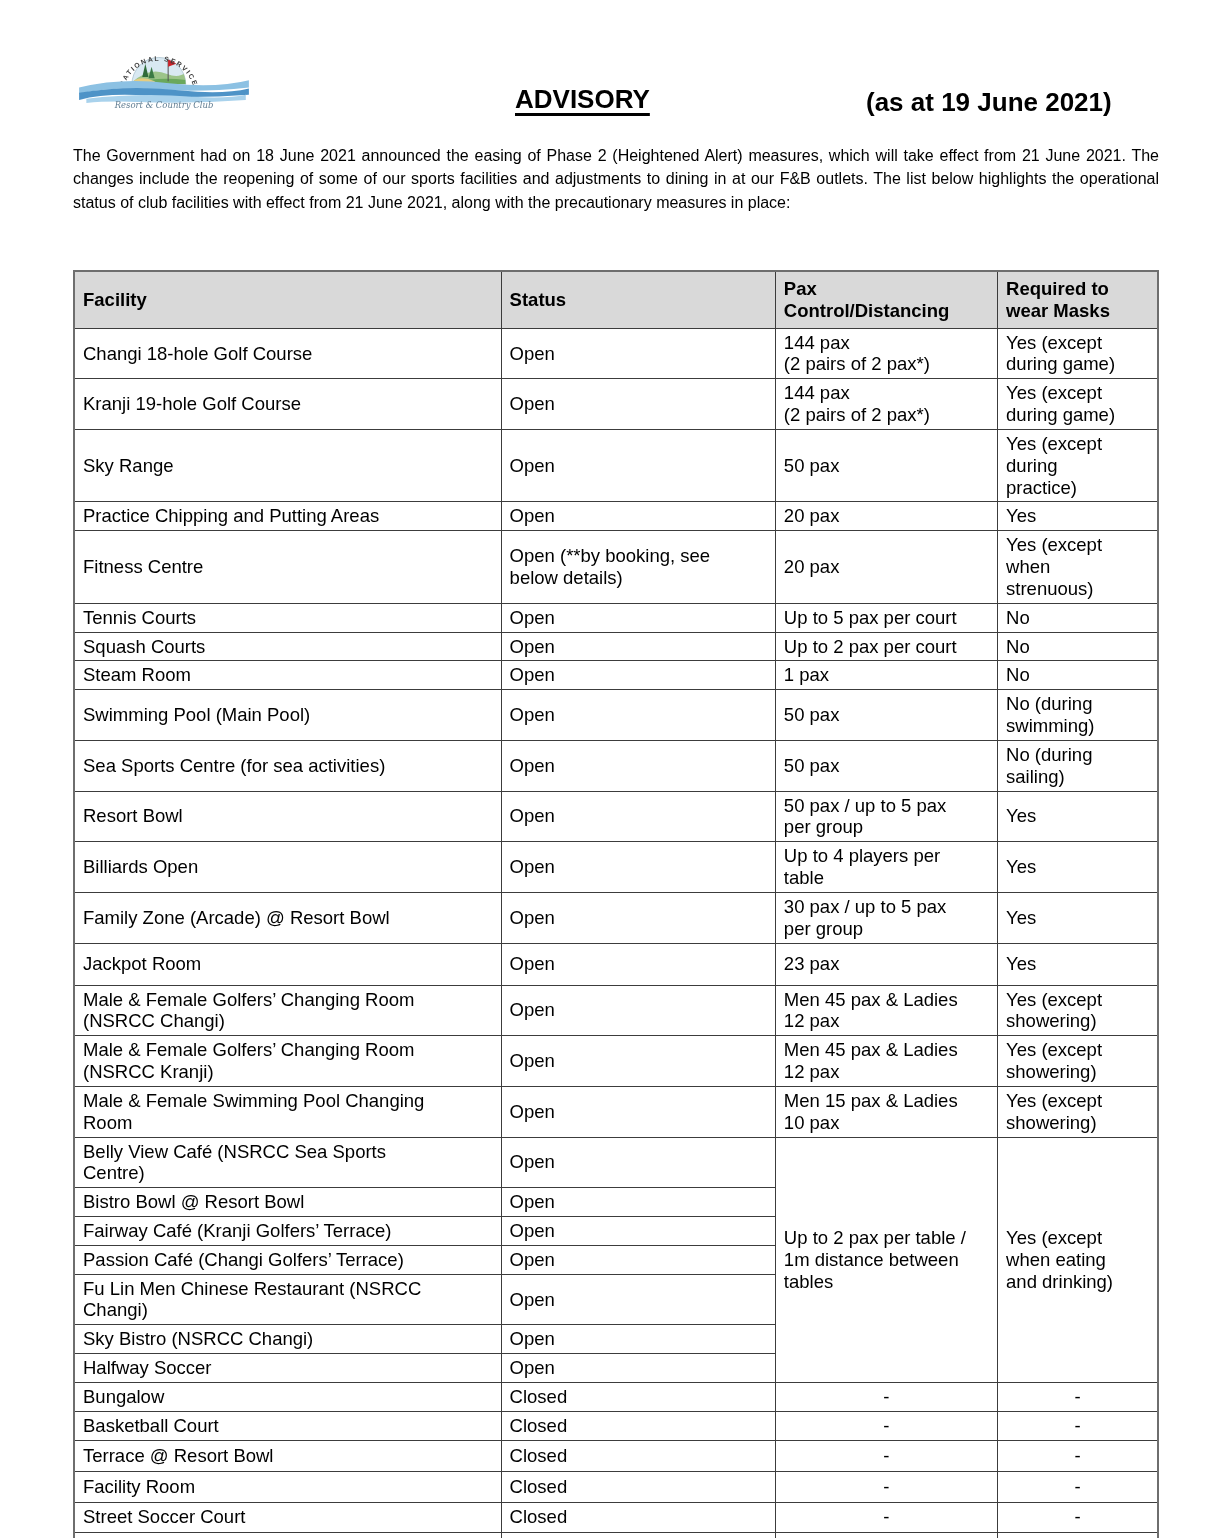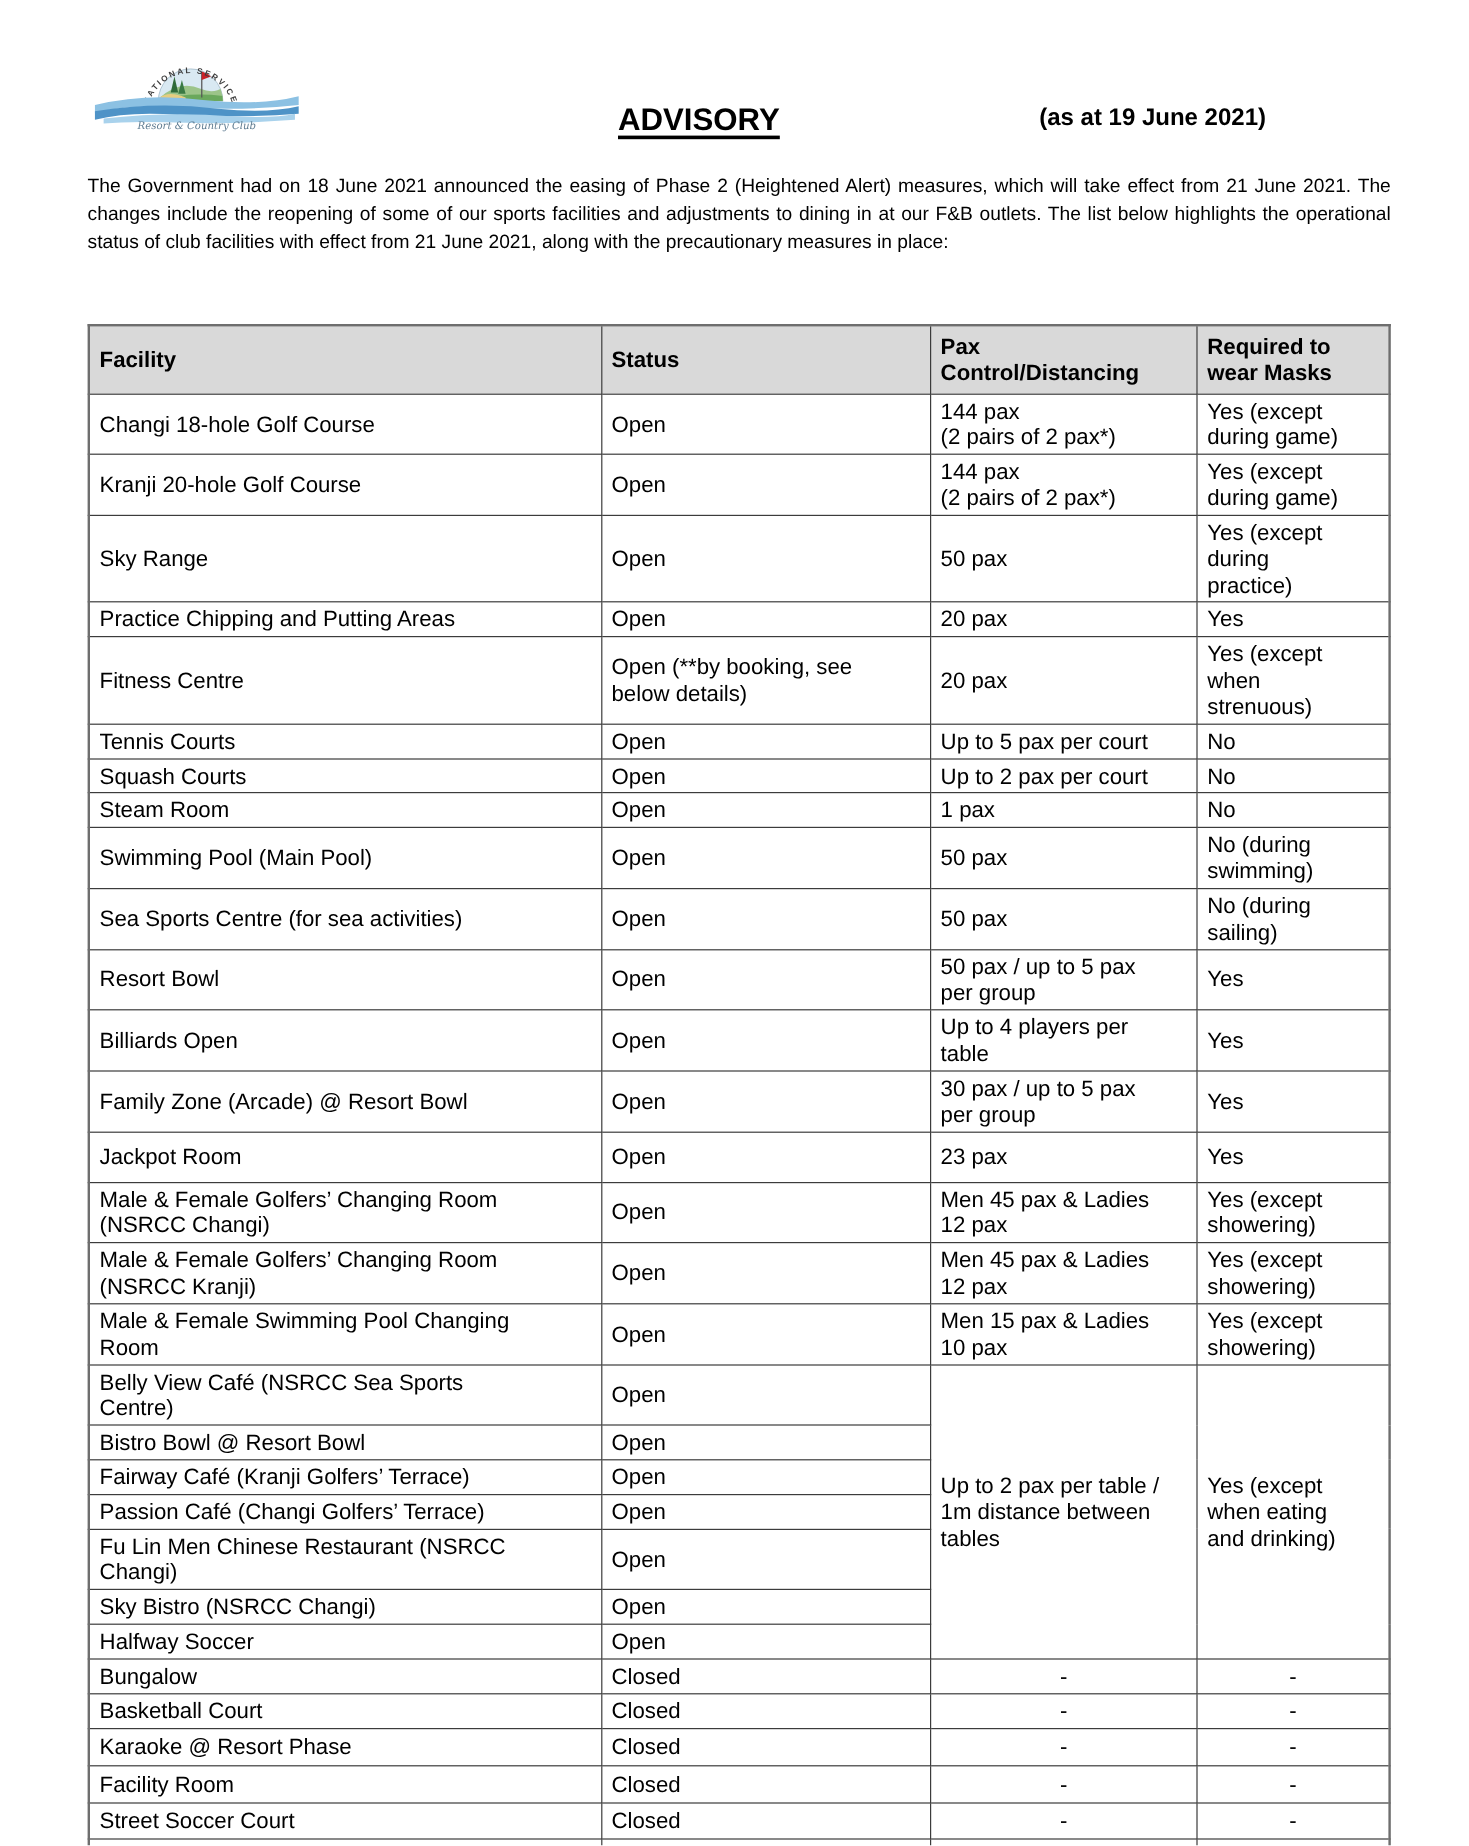--- a/index.html
+++ b/index.html
@@ -11,21 +11,21 @@
   }
   .page { position:relative; width:1224px; height:1538px; background:#fff; overflow:hidden; }
 
   .logo { position:absolute; left:76px; top:38px; width:176px; height:72px; }
 
   .title {
     position:absolute; left:515px; top:84px;
     font-size:26px; font-weight:bold;
     text-decoration:underline; text-decoration-thickness:2.5px; text-underline-offset:5px;
   }
-  .asat { position:absolute; left:866px; top:87px; font-size:20px; font-weight:bold; }
+  .asat { position:absolute; left:866px; top:87px; font-size:26px; font-weight:bold; }
 
   .intro {
     position:absolute; left:73px; top:144px; width:1086px;
     font-size:16px; line-height:1.46; text-align:justify;
   }
 
   .tablewrap { position:absolute; left:73px; top:270px; width:1086px; }
   table.facilities {
     border-collapse:collapse; width:100%;
     font-size:18.5px; line-height:1.18;
@@ -112,21 +112,21 @@
       <tbody>
           <tr>
             <td>Changi 18-hole Golf Course</td>
             <td>Open</td>
             <td>144 pax
 (2 pairs of 2 pax*)</td>
             <td>Yes (except
 during game)</td>
           </tr>
           <tr>
-            <td>Kranji 20-hole Golf Course</td>
+            <td>Kranji 19-hole Golf Course</td>
             <td>Open</td>
             <td>144 pax
 (2 pairs of 2 pax*)</td>
             <td>Yes (except
 during game)</td>
           </tr>
           <tr>
             <td>Sky Range</td>
             <td>Open</td>
             <td>50 pax</td>
@@ -277,21 +277,21 @@
             <td class="center">-</td>
             <td class="center">-</td>
           </tr>
           <tr>
             <td>Basketball Court</td>
             <td>Closed</td>
             <td class="center">-</td>
             <td class="center">-</td>
           </tr>
           <tr style="height: 31px;">
-            <td>Karaoke @ Resort Phase</td>
+            <td>Terrace @ Resort Bowl</td>
             <td>Closed</td>
             <td class="center">-</td>
             <td class="center">-</td>
           </tr>
           <tr style="height: 31px;">
             <td>Facility Room</td>
             <td>Closed</td>
             <td class="center">-</td>
             <td class="center">-</td>
           </tr>

